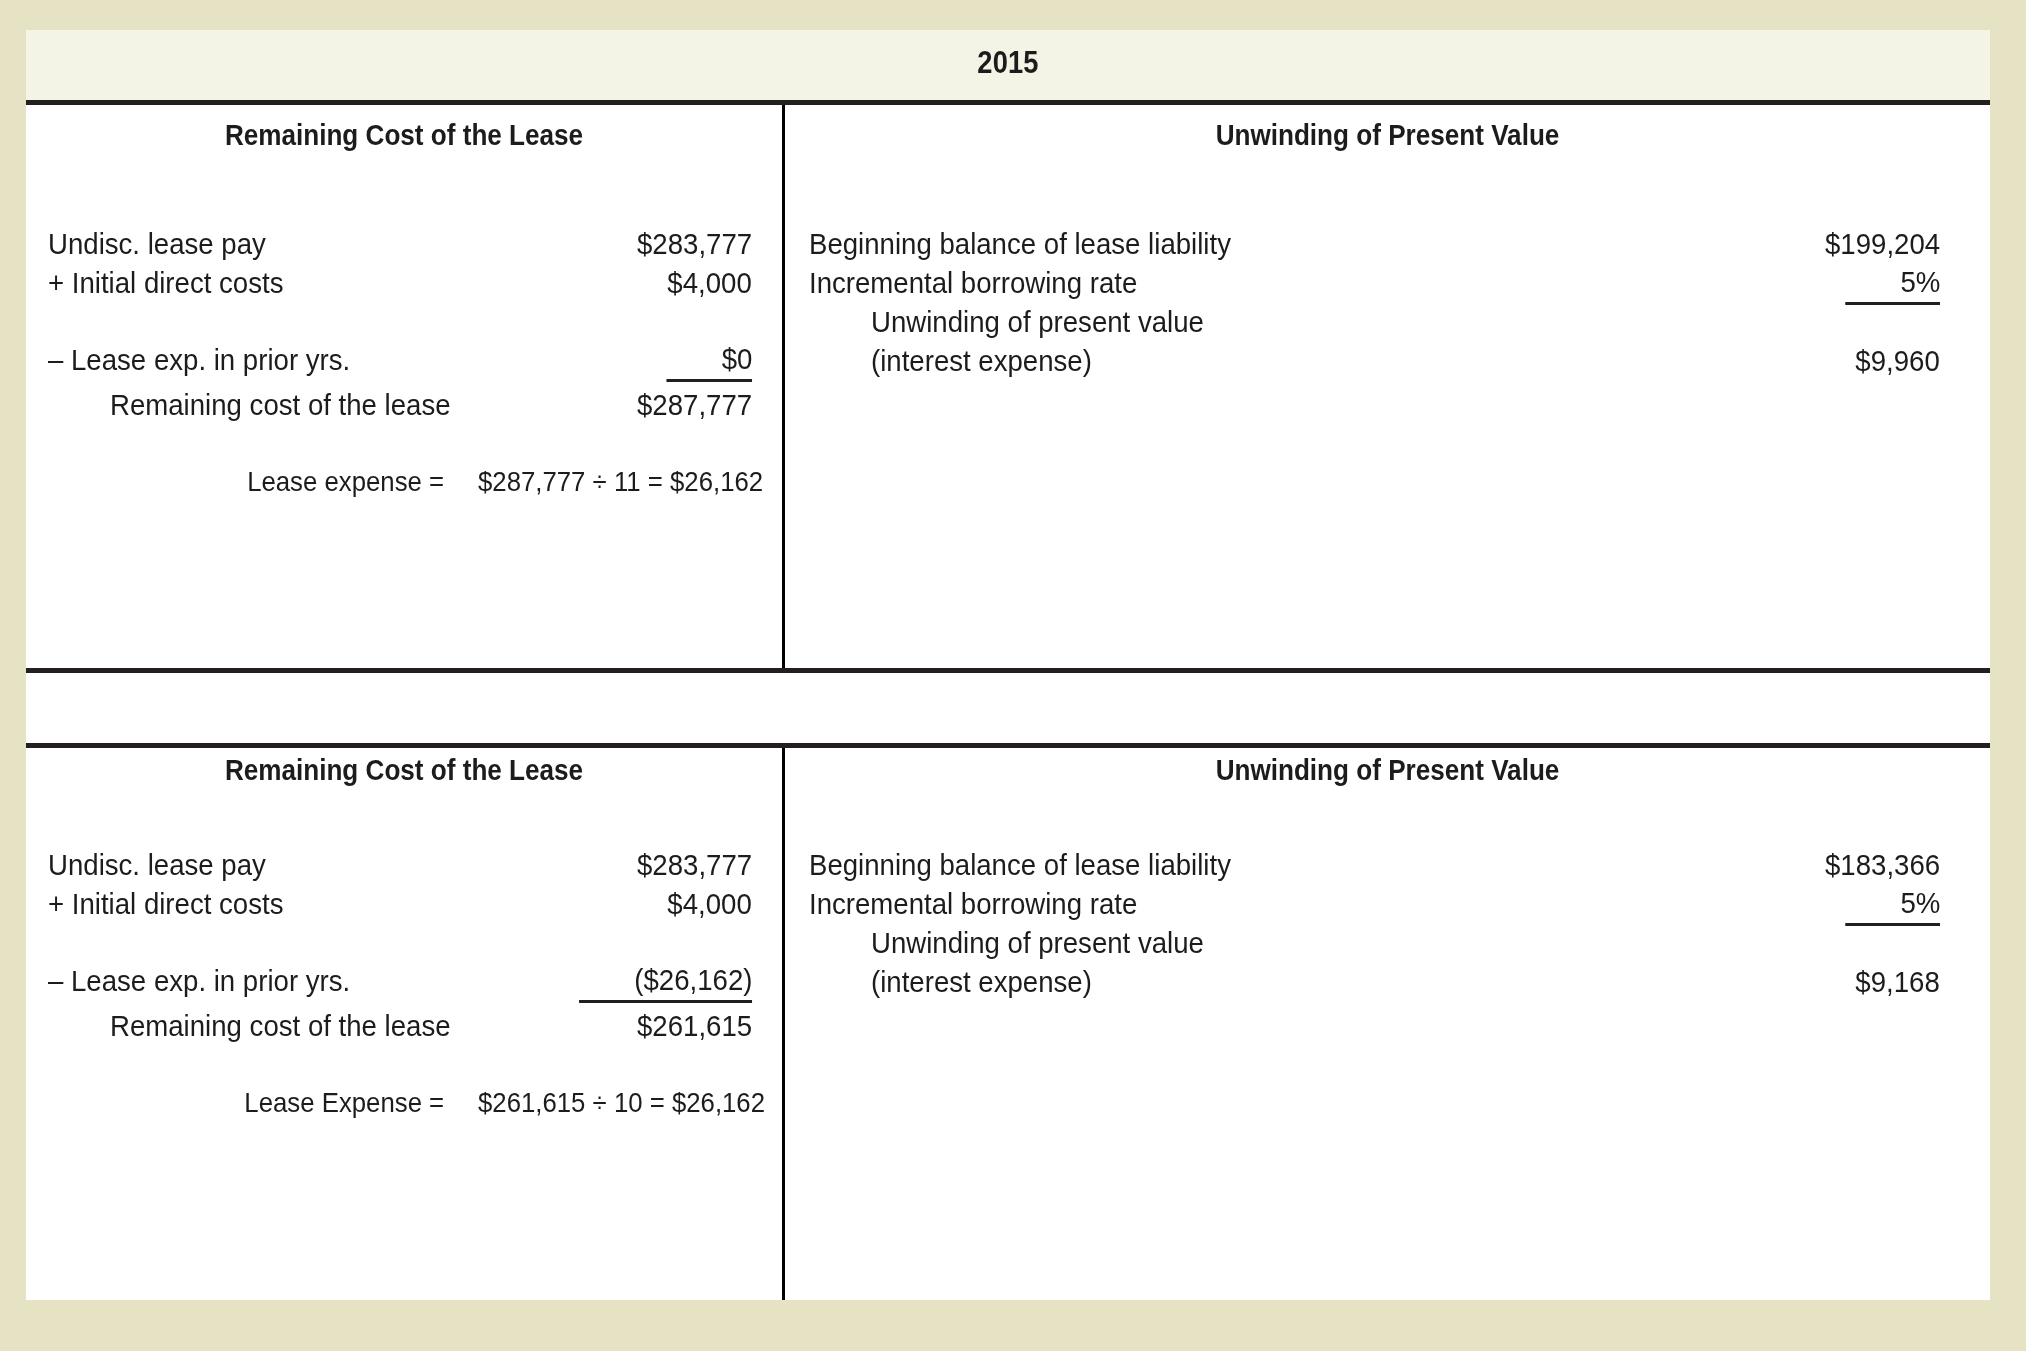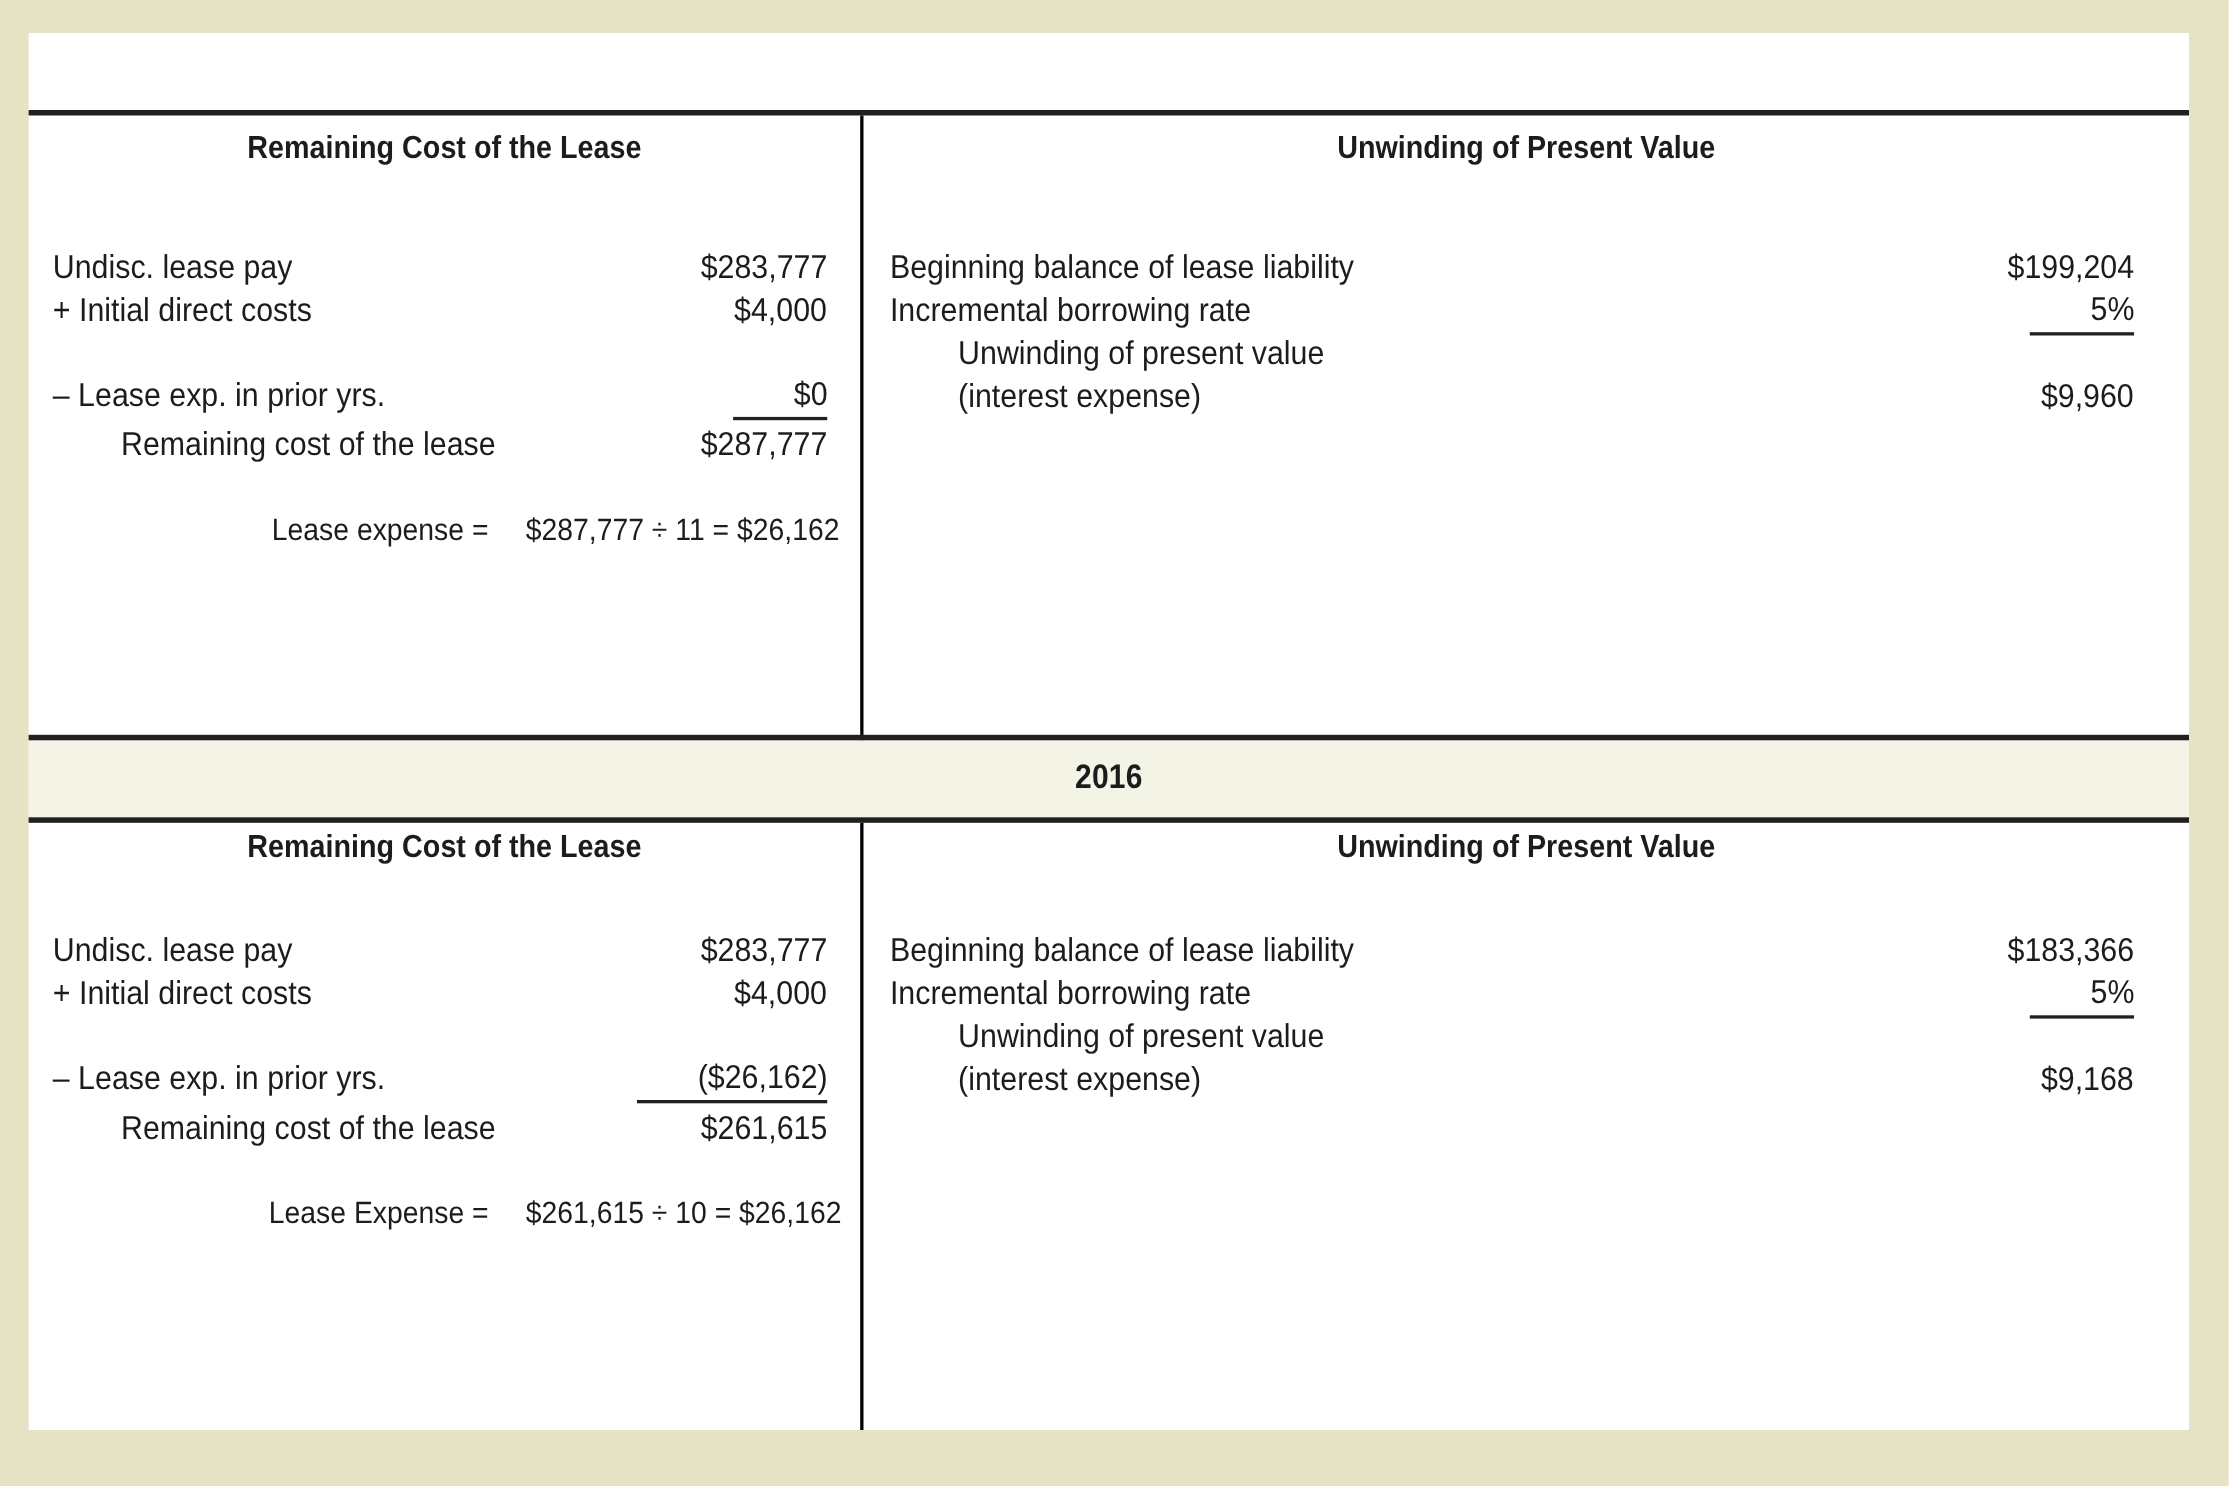--- a/index.html
+++ b/index.html
@@ -127,20 +127,23 @@
     left: 0;
     top: 0;
     transform: scaleX(0.92);
     transform-origin: left center;
   }
 </style>
 </head>
 <body>
 
 <div id="table-panel">
+    <div class="year-band" style="top: 0px; height: 70px;">
+      <div class="year-label" style="top: 15px;">2015</div>
+    </div>
     <div class="rule-dark" style="top: 70px;"></div>
     <div class="section-body" style="top: 75px; height: 568px;">
       <div class="col-divider" style="left: 756px; top: 0px; height: 568px;"></div>
       <div class="col-head" style="left: 0px; width: 756px; top: 14px;">Remaining Cost of the Lease</div>
       <div class="col-head" style="left: 759px; width: 1205px; top: 14px;">Unwinding of Present Value</div>
       <div class="row" style="left: 22px; top: 117px; width: 704px;">
         <span class="lbl">Undisc. lease pay</span>
         <span class="val">$283,777</span>
       </div>
       <div class="row" style="left: 22px; top: 156px; width: 704px;">
@@ -167,23 +170,20 @@
         <span class="lbl" style="left: 62px;">Unwinding of present value</span>
       </div>
       <div class="row" style="left: 783px; top: 234px; width: 1131px;">
         <span class="lbl" style="left: 62px;">(interest expense)</span>
         <span class="val">$9,960</span>
       </div>
       <div class="formula" style="left: 22px; top: 355px; width: 704px;">
         <span class="fx-label" style="right: 308px;">Lease expense =</span>
         <span class="fx-expr" style="left: 430px;">$287,777 ÷ 11 = $26,162</span>
       </div>
-    </div>
-    <div class="year-band" style="top: 643px; height: 70px;">
-      <div class="year-label" style="top: 15px;">2016</div>
     </div>
     <div class="rule-dark" style="top: 713px;"></div>
     <div class="rule-dark" style="top: 638px;"></div>
     <div class="section-body" style="top: 718px; height: 552px;">
       <div class="col-divider" style="left: 756px; top: 0px; height: 552px;"></div>
       <div class="col-head" style="left: 0px; width: 756px; top: 6px;">Remaining Cost of the Lease</div>
       <div class="col-head" style="left: 759px; width: 1205px; top: 6px;">Unwinding of Present Value</div>
       <div class="row" style="left: 22px; top: 95px; width: 704px;">
         <span class="lbl">Undisc. lease pay</span>
         <span class="val">$283,777</span>

